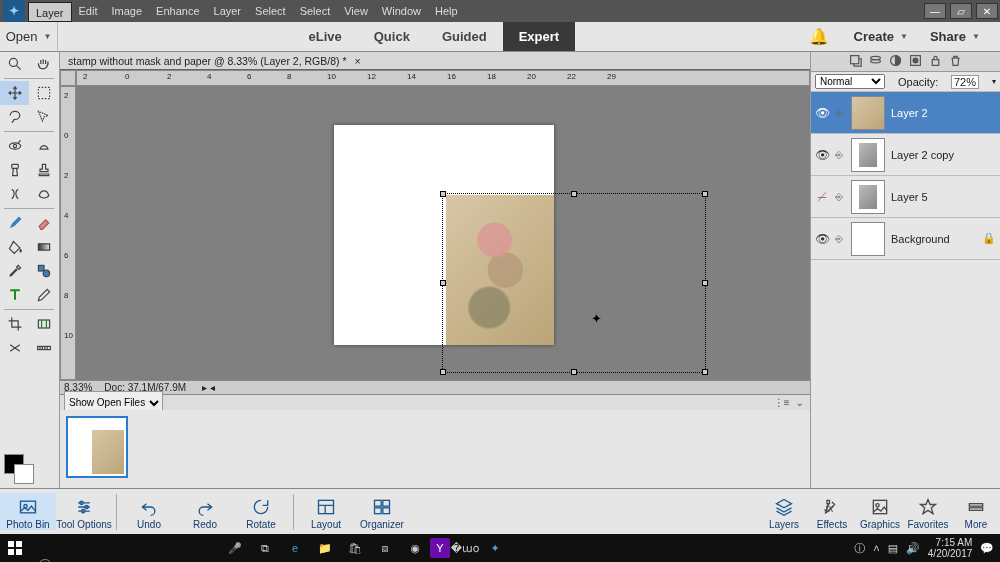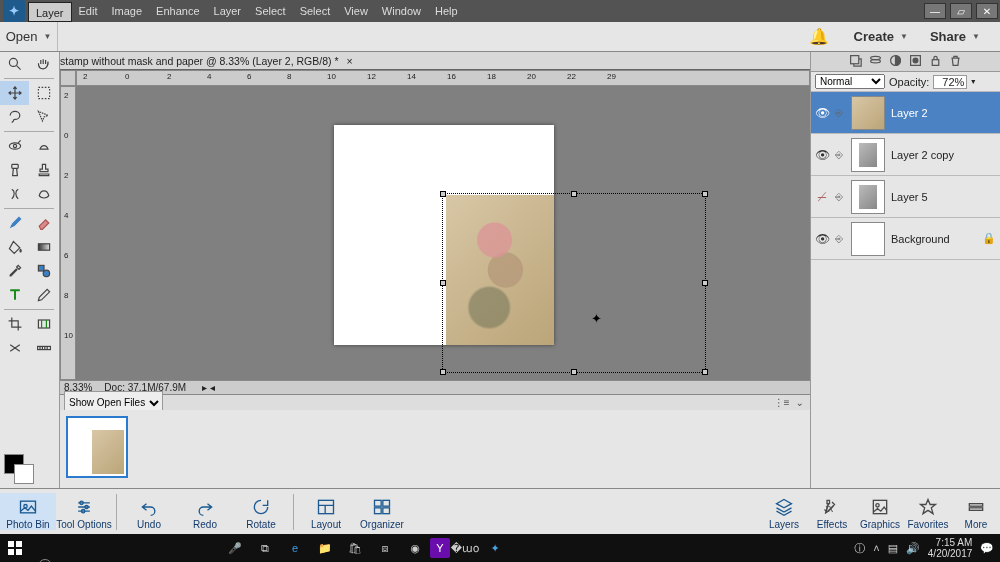--- a/index.html
+++ b/index.html
@@ -34,21 +34,21 @@
   .tool { height:24px; display:flex; align-items:center; justify-content:center; color:#333; font-size:14px; }
   .tool svg { width:16px; height:16px; stroke:#444; fill:none; stroke-width:1.5; }
   .tool.selected { background:#b9d3ee; }
   .tool-sep { grid-column:1 / span 2; height:1px; background:#aaa; margin:2px 4px; }
   .swatches { margin-top:auto; position:relative; height:40px; padding:4px 0 0 6px;}
   .sw-f { width:20px; height:20px; background:#000; border:1px solid #888; position:absolute; left:4px; top:6px; }
   .sw-b { width:20px; height:20px; background:#fff; border:1px solid #888; position:absolute; left:14px; top:16px; }
 
   
   .canvas-col { flex:1; display:flex; flex-direction:column; background:#808080; min-width:0;}
-  .doc-tab { height:18px; background:#d8d8d8; font-size:10.5px; color:#222; display:flex; align-items:center; border-bottom:1px solid #666; }
+  .doc-tab { height:18px; background:#d8d8d8; font-size:10.5px; color:#222; display:flex; align-items:center; padding-left:8px; border-bottom:1px solid #666; }
   .doc-tab span.close { margin-left:8px; cursor:pointer;}
   .rulerbar { display:flex; }
   .ruler-corner { width:16px; height:16px; background:#ccc; border:1px solid #888;}
   .ruler-h { flex:1; height:16px; background:#ccc; border:1px solid #888; position:relative; overflow:hidden; font-size:8px; color:#222;}
   .ruler-h span { position:absolute; top:1px; }
   .workrow { flex:1; display:flex; min-height:0;}
   .ruler-v { width:16px; background:#ccc; border:1px solid #888; position:relative; font-size:8px; color:#222;}
   .ruler-v span{ position:absolute; left:3px; }
   .viewport { flex:1; position:relative; background:#808080; overflow:hidden; }
   .art { position:absolute; left:258px; top:39px; width:220px; height:220px; background:#fff; box-shadow:0 0 4px rgba(0,0,0,.5); }
@@ -66,21 +66,21 @@
   .bin-head select {font-size:10px; height:24px; background:#eee; border:1px solid #999;}
   .bin-head .bin-right{margin-left:auto; padding-right:6px; display:flex; gap:6px; color:#555}
   .bin { height:78px; background:#e6e6e6; display:flex; padding:6px; }
   .thumb { width:62px; height:62px; background:#fff; border:2px solid #2a7bd0; display:flex; align-items:flex-end; justify-content:flex-end;}
   .thumb .mini{ width:32px; height:44px; background:linear-gradient(135deg,#d8c7a6,#bba579); margin:2px;}
   
   
   .layers-col { width:190px; background:#e6e6e6; border-left:1px solid #999; display:flex; flex-direction:column; font-size:11px; color:#222;}
   .layer-tb { height:20px; background:#d5d5d5; display:flex; align-items:center; justify-content:center; gap:7px; border-bottom:1px solid #999;}
   .layer-tb svg{width:13px;height:13px;stroke:#555;fill:none;stroke-width:1.5}
-  .blend-row { height:20px; display:flex; align-items:center; padding:0 4px; gap:4px; border-bottom:1px solid #bbb;}
+  .blend-row { height:20px; display:flex; align-items:center; padding:0 4px; gap:13px; border-bottom:1px solid #bbb;}
   .blend-row select, .blend-row input{ font-size:10px; height:15px;}
   .blend-row select { flex:0 0 70px;}
   .blend-row .opval{ width:34px; border:1px solid #999; text-align:right; padding-right:2px; background:#fff;}
   .layer { height:42px; display:flex; align-items:center; padding:0 4px; border-bottom:1px solid #bbb; gap:6px;}
   .layer.selected { background:#4a82c4; color:#fff;}
   .layer .eye{width:14px;text-align:center;font-size:12px;color:#333}
   .layer.selected .eye{color:#fff}
   .layer .eye.off{color:#a66; text-decoration:line-through;}
   .layer .lockslot{width:10px; font-size:10px; color:#666}
   .layer .lthumb{width:34px;height:34px;background:#fff;border:1px solid #888;display:flex;align-items:center;justify-content:center;}
@@ -126,20 +126,26 @@
     <div class="win-btn">▱</div>
     <div class="win-btn">✕</div>
   </div>
 </div>
 
 <div class="modestrip">
   <div class="open-btn">
       <span>Open</span>
       <span class="drop-tri">▼</span>
     </div>
+  <div class="modes">
+    <div class="mode">eLive</div>
+    <div class="mode">Quick</div>
+    <div class="mode">Guided</div>
+    <div class="mode expert">Expert</div>
+  </div>
   <div class="right-actions">
     <div class="bell">🔔</div>
     <div class="ra">
         <span>Create</span>
         <span class="drop-tri">▼</span>
       </div>
     <div class="ra">
         <span>Share</span>
         <span class="drop-tri">▼</span>
       </div>

